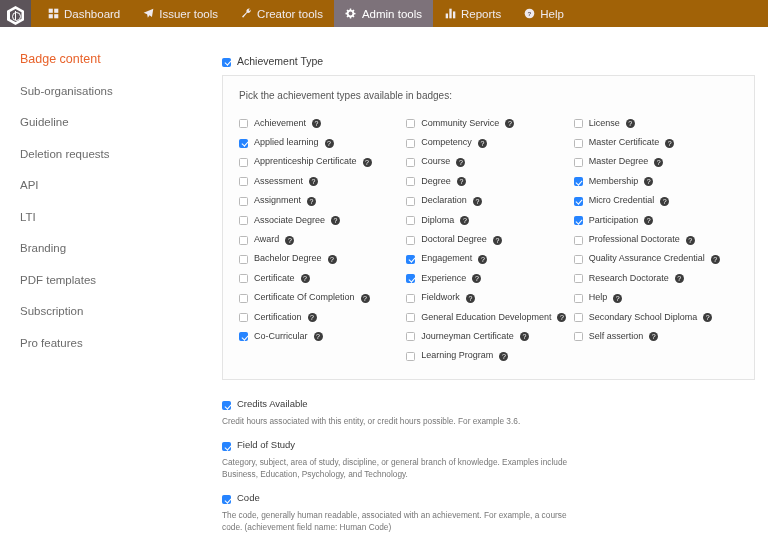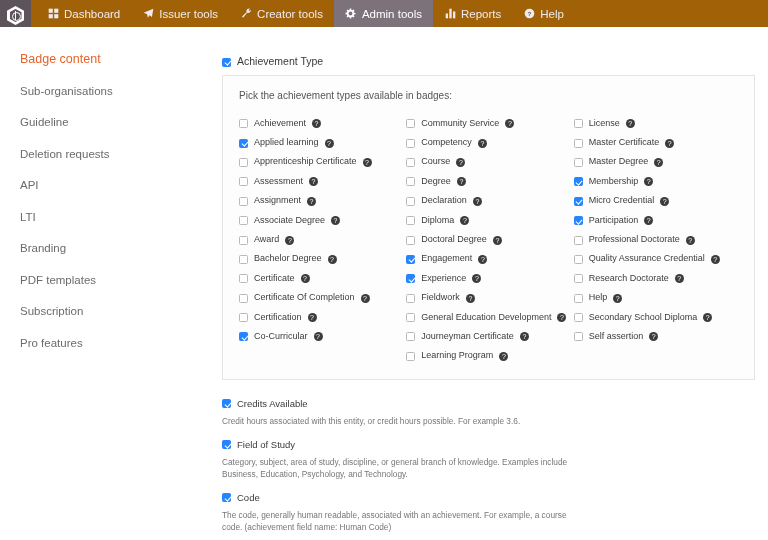--- a/index.html
+++ b/index.html
@@ -163,21 +163,21 @@
     height: 19.4px;
     font-size: 9px;
     color: #3c3c3c;
     white-space: nowrap;
   }
   .opt .txt { cursor: pointer; }
 
   
   .fields { margin-top: 18px; width: 360px; }
   .field-head {
-    display: flex; align-items: flex-start; gap: 6px;
+    display: flex; align-items: flex-end; gap: 6px;
     margin-bottom: 6px;
   }
   .field-head .lbl { font-size: 9.5px; color: #3a3a3a; }
   .field-desc {
     font-size: 8.3px;
     color: #777777;
     line-height: 1.45;
     margin: 0 0 12px 0;
   }
 </style>

